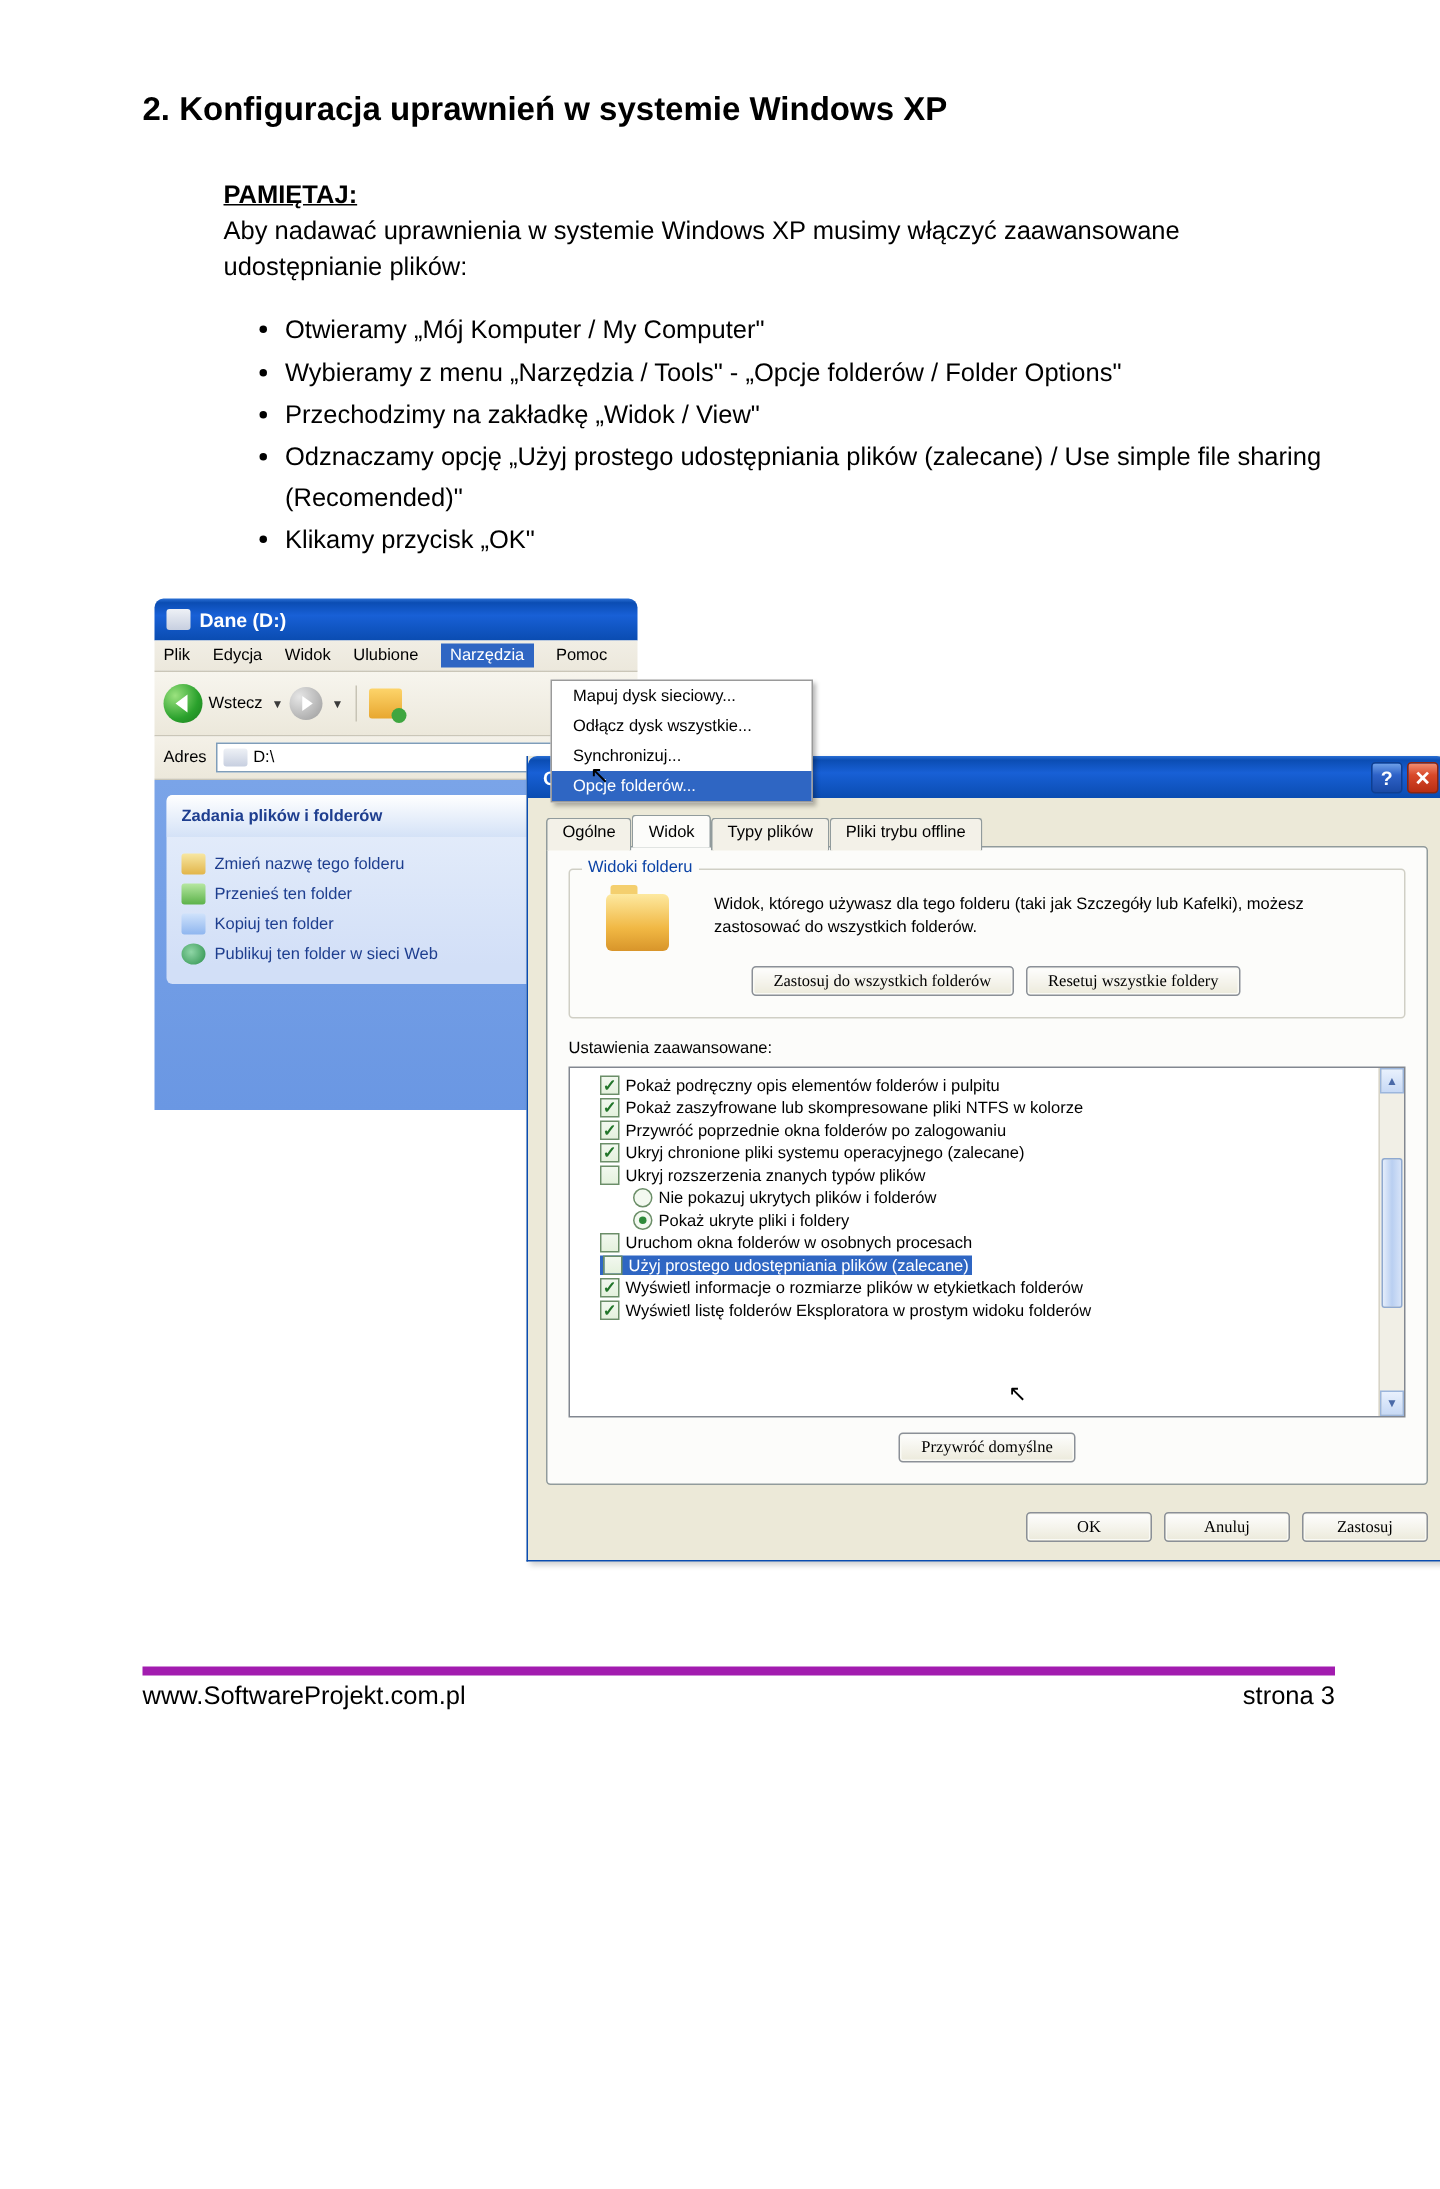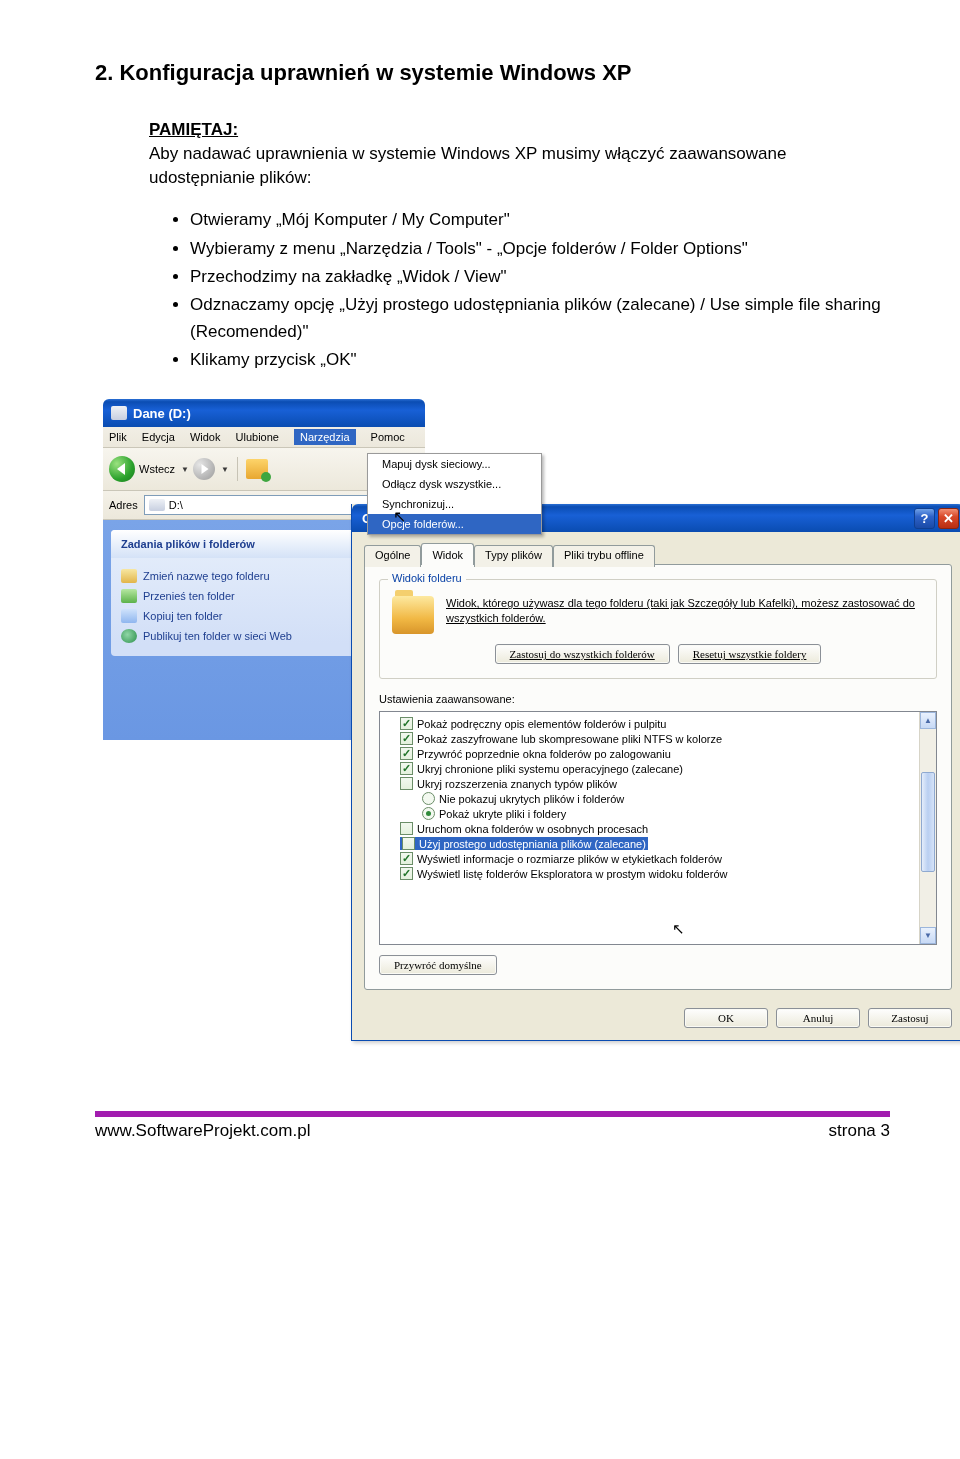--- a/index.html
+++ b/index.html
@@ -59,46 +59,46 @@
   .dlg-titlebar { background: linear-gradient(#2a6fd4, #0b4db3 10%, #1860d6 40%, #0a4cb1); height: 28px; border-radius: 6px 6px 0 0; display: flex; align-items: center; padding: 0 5px 0 10px; color: #fff; font-weight: bold; font-size: 13px; justify-content: space-between; }
   .dlg-titlebar .winbtns { display: flex; gap: 3px; }
   .winbtn { width: 21px; height: 21px; border-radius: 3px; display: flex; align-items: center; justify-content: center; color: #fff; font-weight: bold; font-family: Arial; background: linear-gradient(#6fa1e8, #2e62c8 40%, #1a4aa6); border: 1px solid #0f3f91; cursor: default; }
   .winbtn.close { background: linear-gradient(#f18e72, #d9492a 40%, #b82e13); border-color: #8a2410; }
   .dlg-body { padding: 10px 12px 12px 12px; }
   .tabs { display: flex; gap: 0; position: relative; top: 1px; z-index: 2; }
   .tab { background: #ece9d8; border: 1px solid #919b9c; border-bottom: none; border-radius: 3px 3px 0 0; padding: 3px 10px 4px 10px; margin-right: 0; font-size: 11px; cursor: default; position: relative; }
   .tab:not(.active) { top: 2px; background: #f3f1e8; }
   .tab.active { background: #fcfcfa; z-index: 3; padding-top: 5px; }
   .tabpanel { background: #fcfcfa; border: 1px solid #919b9c; border-radius: 0 3px 3px 3px; padding: 14px 14px 14px 14px; }
-  .group { border: 1px solid #d0cfc5; border-radius: 3px; padding: 16px 12px 14px 12px; position: relative; margin-bottom: 14px; text-decoration: underline; }
+  .group { border: 1px solid #d0cfc5; border-radius: 3px; padding: 16px 12px 14px 24px; position: relative; margin-bottom: 14px; }
   .group-label { position: absolute; top: -8px; left: 8px; background: #fcfcfa; padding: 0 4px; color: #0a42a6; }
   .folder-views { display: flex; gap: 12px; }
   .big-folder { width: 42px; height: 38px; background: linear-gradient(#fde9a0, #f1b844 60%, #d8952a); border-radius: 4px; position: relative; flex-shrink: 0; }
   .big-folder::before { content: ""; position: absolute; top: -6px; left: 3px; width: 18px; height: 6px; background: #f4cf6e; border-radius: 2px 2px 0 0; }
-  .fv-text { flex: 1; line-height: 1.35; }
+  .fv-text { flex: 1; line-height: 1.35; margin-left: 18px; }
   .btn-row { margin-top: 10px; display: flex; gap: 8px; justify-content: center; }
   .xp-btn { background: linear-gradient(#fefefe, #eceadb); border: 1px solid #8b9097; border-radius: 3px; padding: 3px 14px; font-family: Tahoma; font-size: 11px; cursor: default; box-shadow: inset 0 0 0 1px #fafaf5; }
   .adv-label { margin: 4px 0 6px 0; display: block; }
   .adv-box { background: #fff; border: 1px solid #828790; height: 234px; display: flex; }
   .adv-content { flex: 1; padding: 4px 0 4px 4px; overflow: hidden; }
   .adv-scroll { width: 17px; background: #f1efe6; border-left: 1px solid #d7d4c7; position: relative; }
   .scroll-btn { height: 17px; background: linear-gradient(#e9f1fd, #c7d9f5); border: 1px solid #9cb6dc; display: flex; align-items: center; justify-content: center; font-size: 8px; color: #4a6aa8; cursor: default; }
   .scroll-thumb { position: absolute; left: 1px; right: 1px; top: 60px; height: 100px; background: linear-gradient(90deg, #e4edfb, #b9cff1 50%, #d6e3f8); border: 1px solid #8fa9d0; border-radius: 2px; }
   .tree-item { display: flex; align-items: center; gap: 4px; padding: 1px 0; white-space: nowrap; }
   .lvl1 { padding-left: 16px; }
   .lvl2 { padding-left: 38px; }
   .check { width: 13px; height: 13px; border: 1px solid #6b8e68; background: linear-gradient(#f2f8ef, #e4f1dd); display: inline-flex; align-items: center; justify-content: center; color: #22752a; font-size: 11px; font-weight: bold; flex-shrink: 0; }
   .check.unchecked { color: transparent; }
   .radio { width: 13px; height: 13px; border: 1px solid #6b8e68; border-radius: 50%; background: #f3f9f0; display: inline-flex; align-items: center; justify-content: center; flex-shrink: 0; }
   .radio.sel::after { content: ""; width: 5px; height: 5px; background: #2f8a3a; border-radius: 50%; }
   .folder-ic { width: 16px; height: 13px; background: linear-gradient(#fde18f, #e7ab3f); border-radius: 2px; display: inline-block; flex-shrink: 0; }
   .hl-row { background: #2f66c3; color: #fff; display: inline-flex; align-items: center; gap: 4px; padding: 0 2px; }
   .hl-row .check { border-color: #6b8e68; }
   .cursor2 { position: absolute; font-size: 15px; color: #000; pointer-events: none; left: 320px; top: 416px; }
-  .restore-row { display: flex; justify-content: flex-start; margin-top: 10px; }
+  .restore-row { display: flex; justify-content: center; margin-top: 10px; }
   .dlg-footer { display: flex; justify-content: flex-end; gap: 8px; padding: 6px 12px 12px 12px; }
   .dlg-footer .xp-btn { min-width: 84px; text-align: center; }
 
   .page-footer { position: relative; margin-top: 70px; border-top: 6px solid #a21caf; display: flex; justify-content: space-between; padding-top: 4px; font-size: 17px; width: 100%; }
 </style>
 </head>
 <body>
 
 <div class="page">
 

